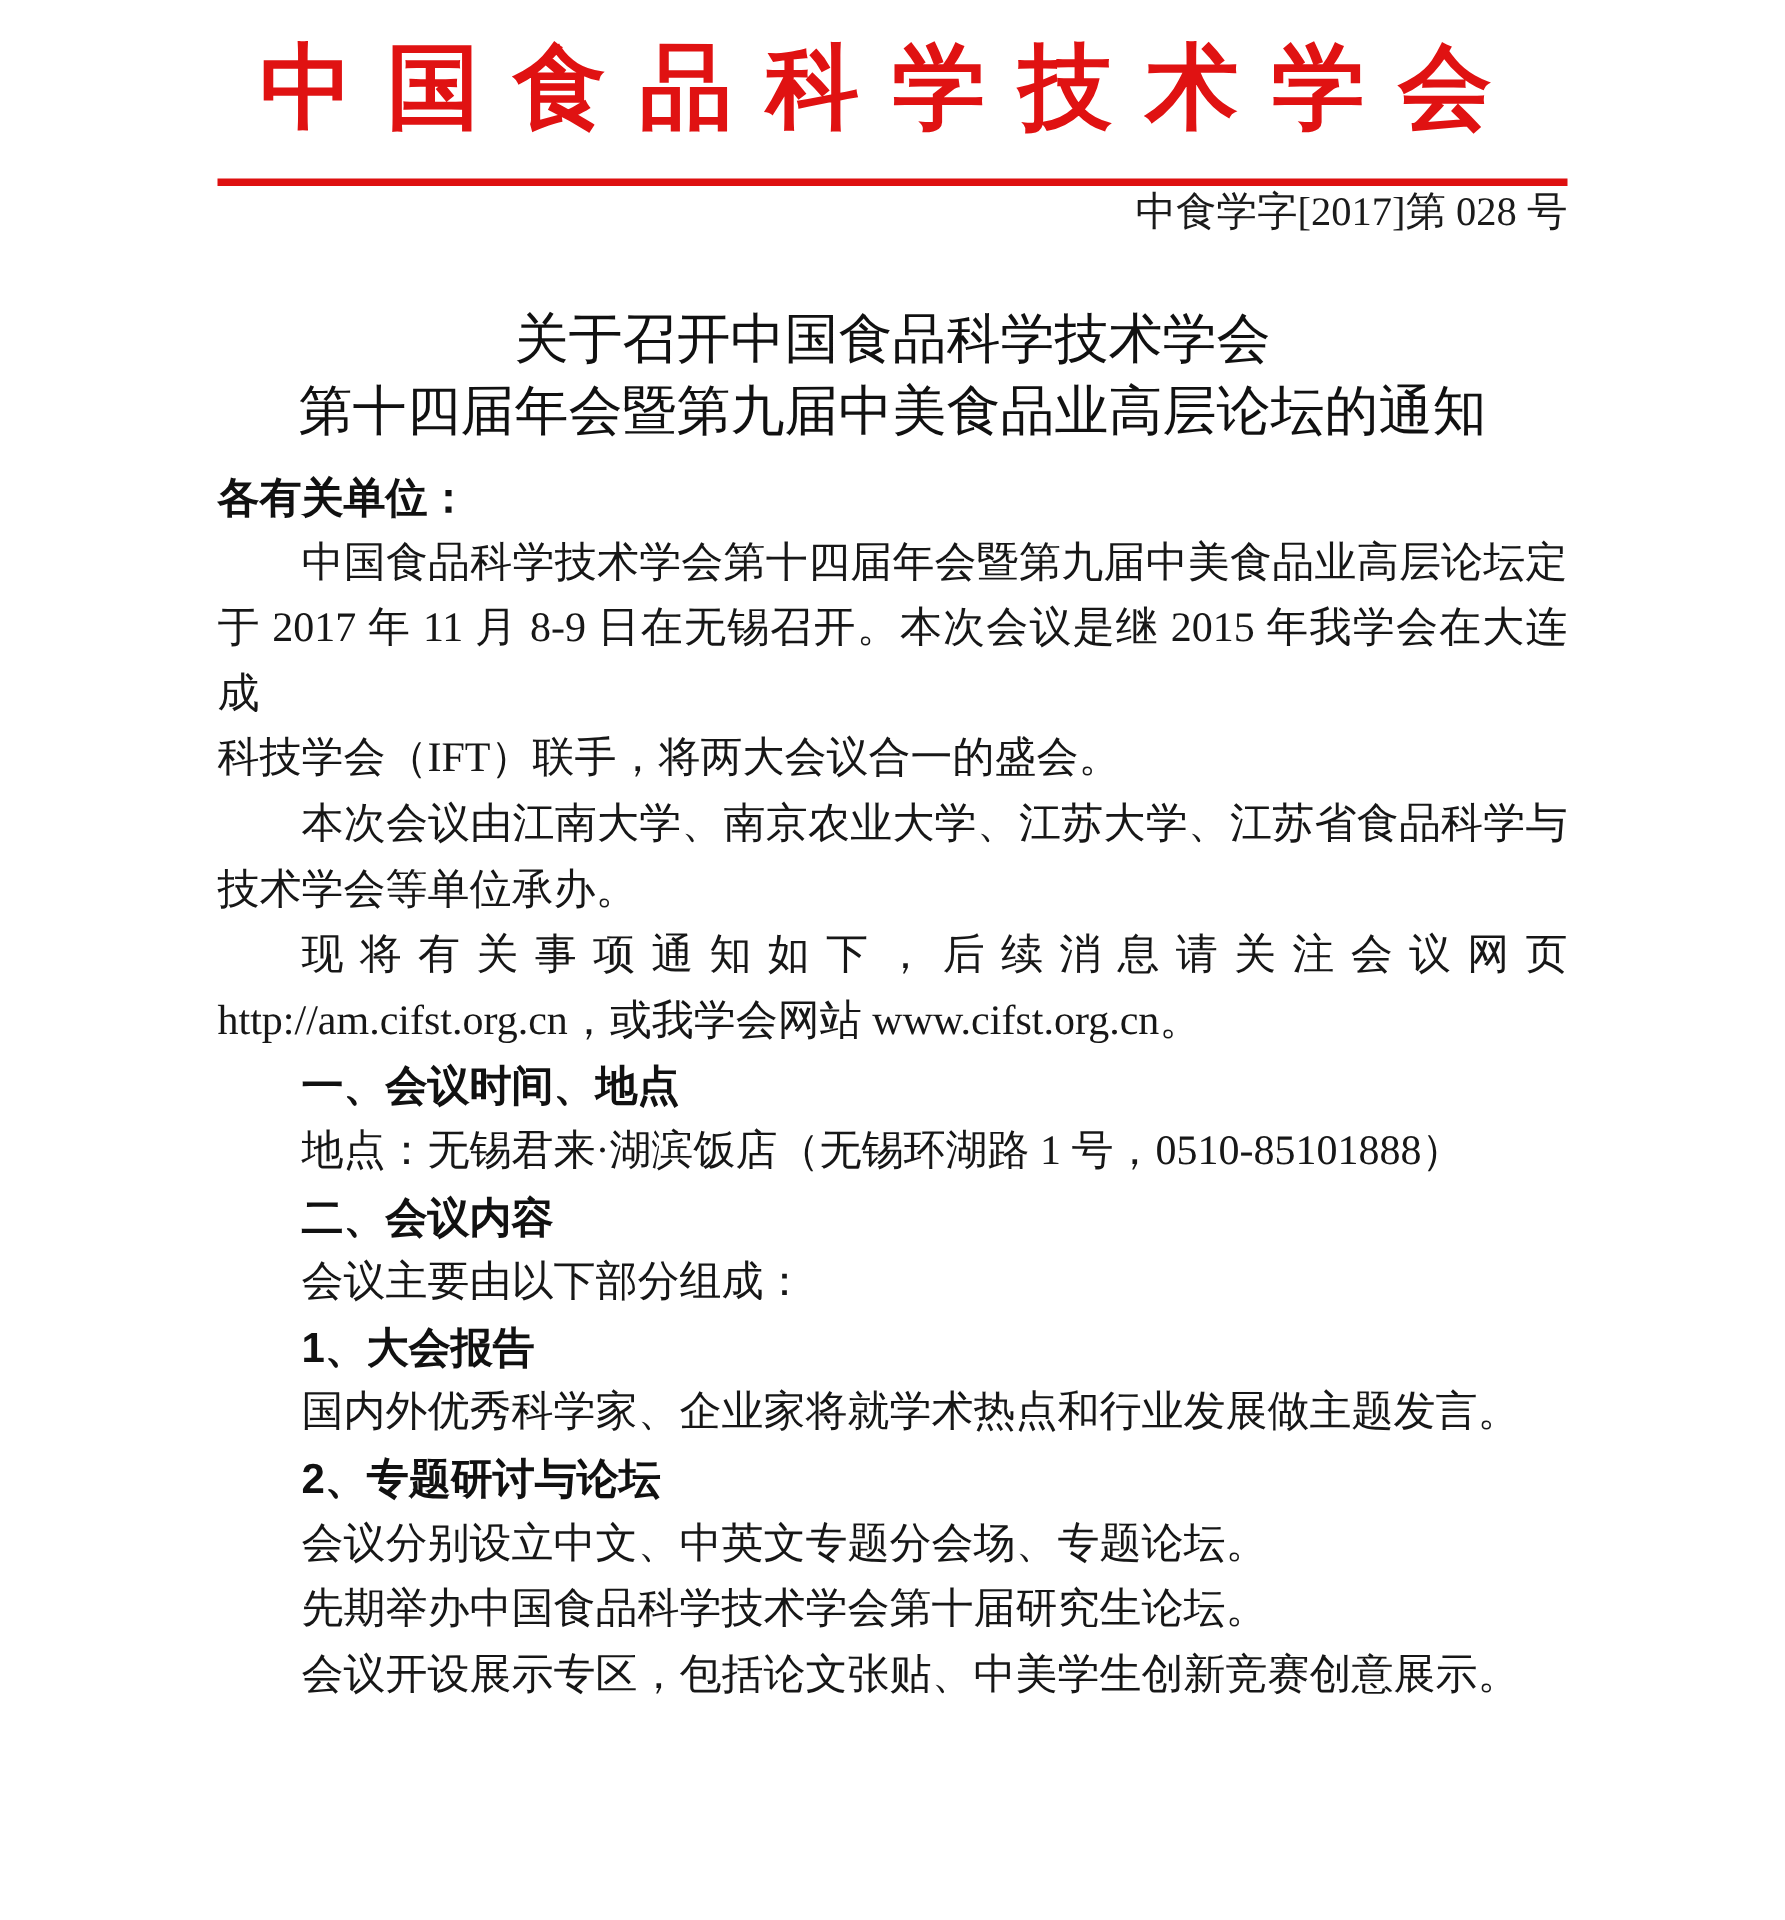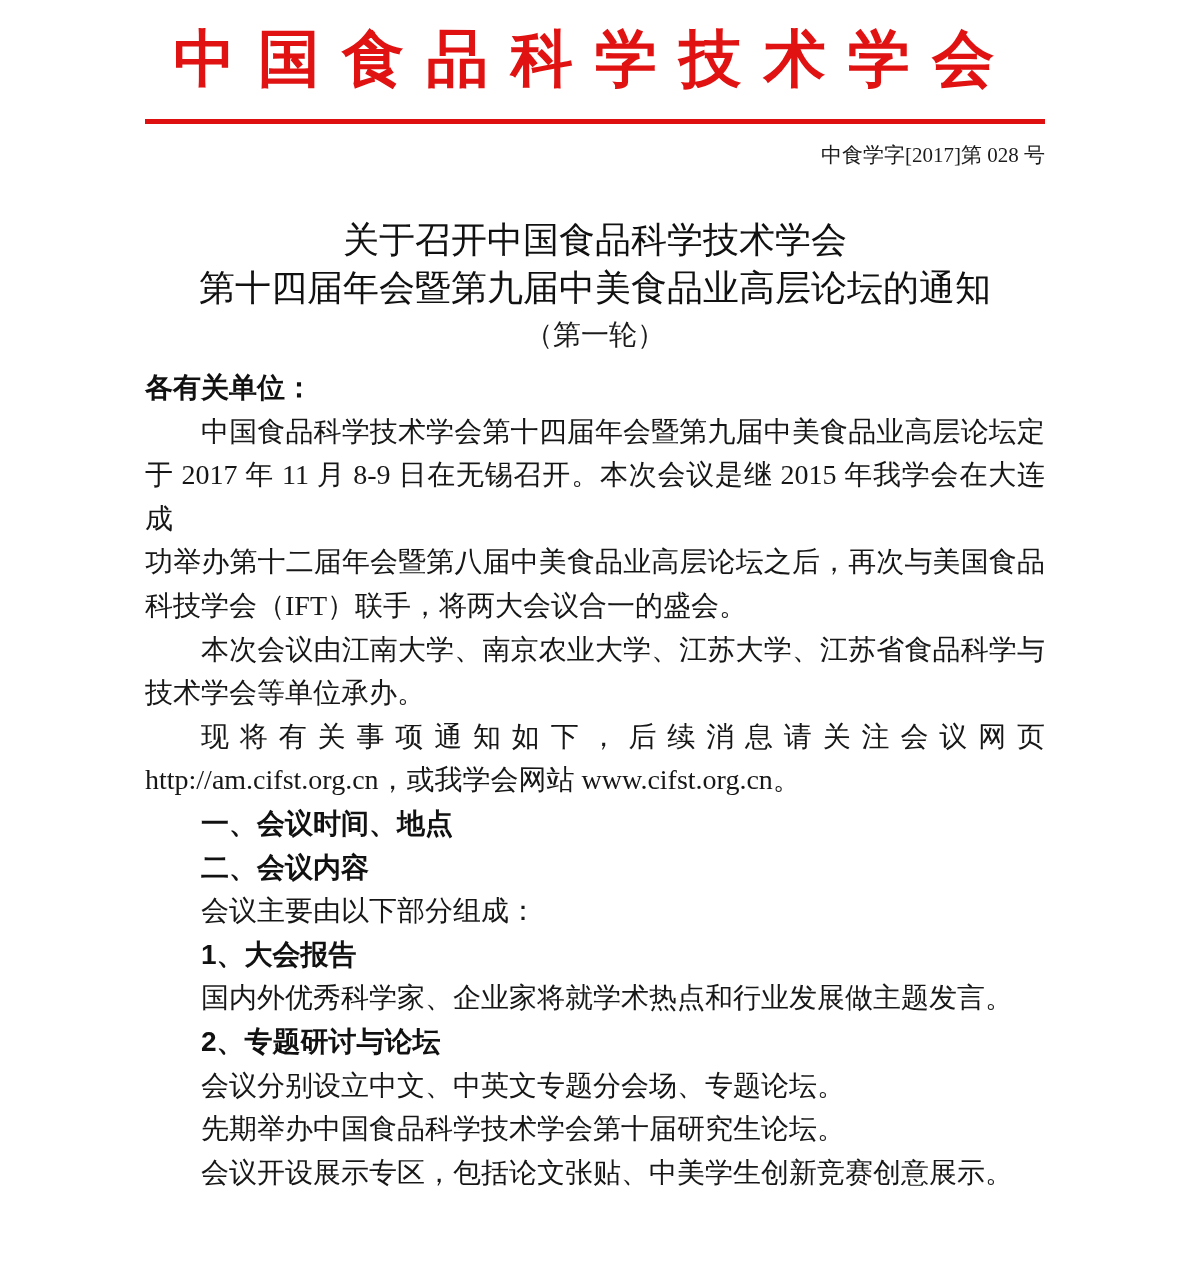--- a/index.html
+++ b/index.html
@@ -34,23 +34,23 @@
     white-space: nowrap;
   }
   .red-rule {
     width: 100%;
     height: 5px;
     background: #de1010;
     margin-top: 21px;
   }
   .doc-number {
     text-align: right;
-    font-size: 21px;
+    font-size: 27px;
     line-height: 34px;
-    margin-top: 14px;
+    margin-top: 0;
     color: #1b1b1b;
   }
   
   .notice-title {
     margin-top: 44px;
     text-align: center;
     font-family: "Liberation Sans", "DejaVu Sans", sans-serif;
     font-weight: normal;
     font-size: 36px;
     line-height: 48px;
@@ -92,38 +92,37 @@
   <div class="content">
 
     <h1 class="org-name">中国食品科学技术学会</h1>
     <div class="red-rule"></div>
     <div class="doc-number">中食学字[2017]第 028 号</div>
 
     <div class="notice-title">
       <div>关于召开中国食品科学技术学会</div>
       <div>第十四届年会暨第九届中美食品业高层论坛的通知</div>
     </div>
-    <div class="round-label">（第一轮）</div>
 
     <div class="body-text">
 
       <div class="line hbold">各有关单位：</div>
 
       <div class="line indent stretch">中国食品科学技术学会第十四届年会暨第九届中美食品业高层论坛定</div>
       <div class="line stretch">于 2017 年 11 月 8-9 日在无锡召开。本次会议是继 2015 年我学会在大连成</div>
-      <div class="line stretch">功举办第十二届年会暨第八届中美食品业高层论坛之后，再次与美国食品</div>
       <div class="line">科技学会（IFT）联手，将两大会议合一的盛会。</div>
 
       <div class="line indent stretch">本次会议由江南大学、南京农业大学、江苏大学、江苏省食品科学与</div>
       <div class="line">技术学会等单位承办。</div>
 
       <div class="line indent stretch">现将有关事项通知如下，后续消息请关注会议网页</div>
       <div class="line">http://am.cifst.org.cn，或我学会网站 www.cifst.org.cn。</div>
 
       <div class="line indent hbold">一、会议时间、地点</div>
+      <div class="line indent">地点：无锡君来·湖滨饭店（无锡环湖路 1 号，0510-85101888）</div>
 
       <div class="line indent hbold">二、会议内容</div>
       <div class="line indent">会议主要由以下部分组成：</div>
 
       <div class="line indent hbold">1、大会报告</div>
       <div class="line indent">国内外优秀科学家、企业家将就学术热点和行业发展做主题发言。</div>
 
       <div class="line indent hbold">2、专题研讨与论坛</div>
       <div class="line indent">会议分别设立中文、中英文专题分会场、专题论坛。</div>
       <div class="line indent">先期举办中国食品科学技术学会第十届研究生论坛。</div>

